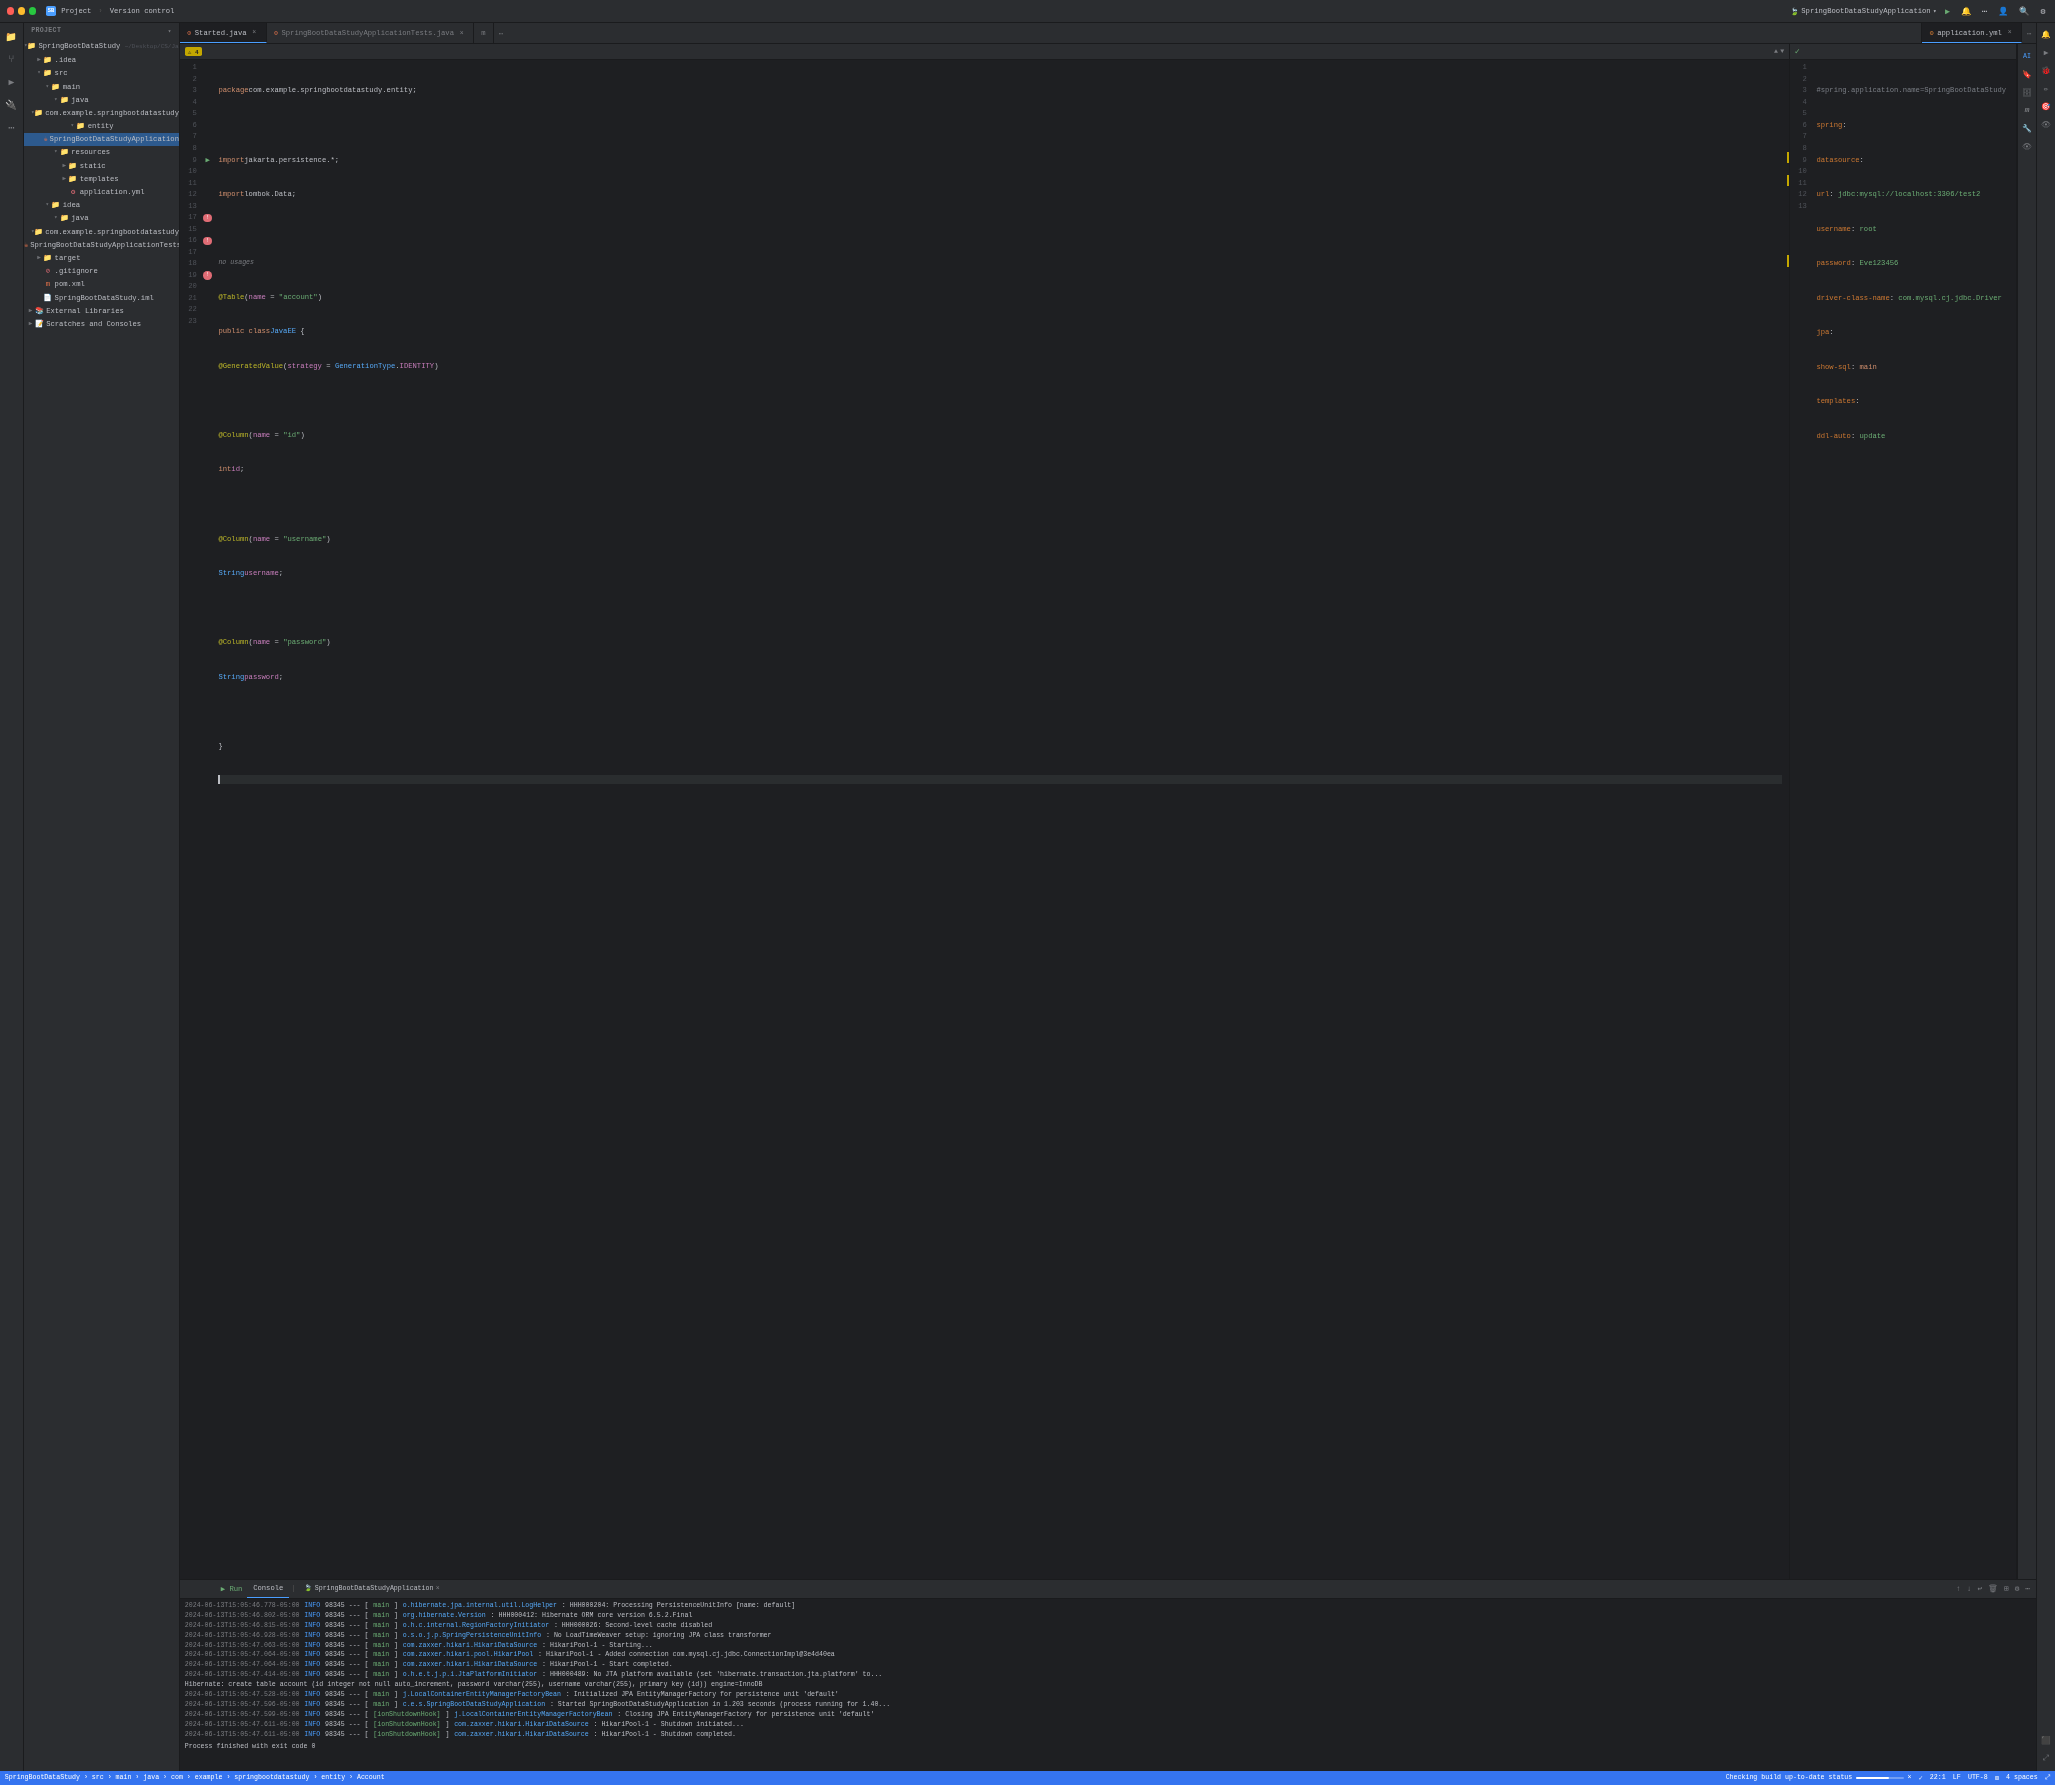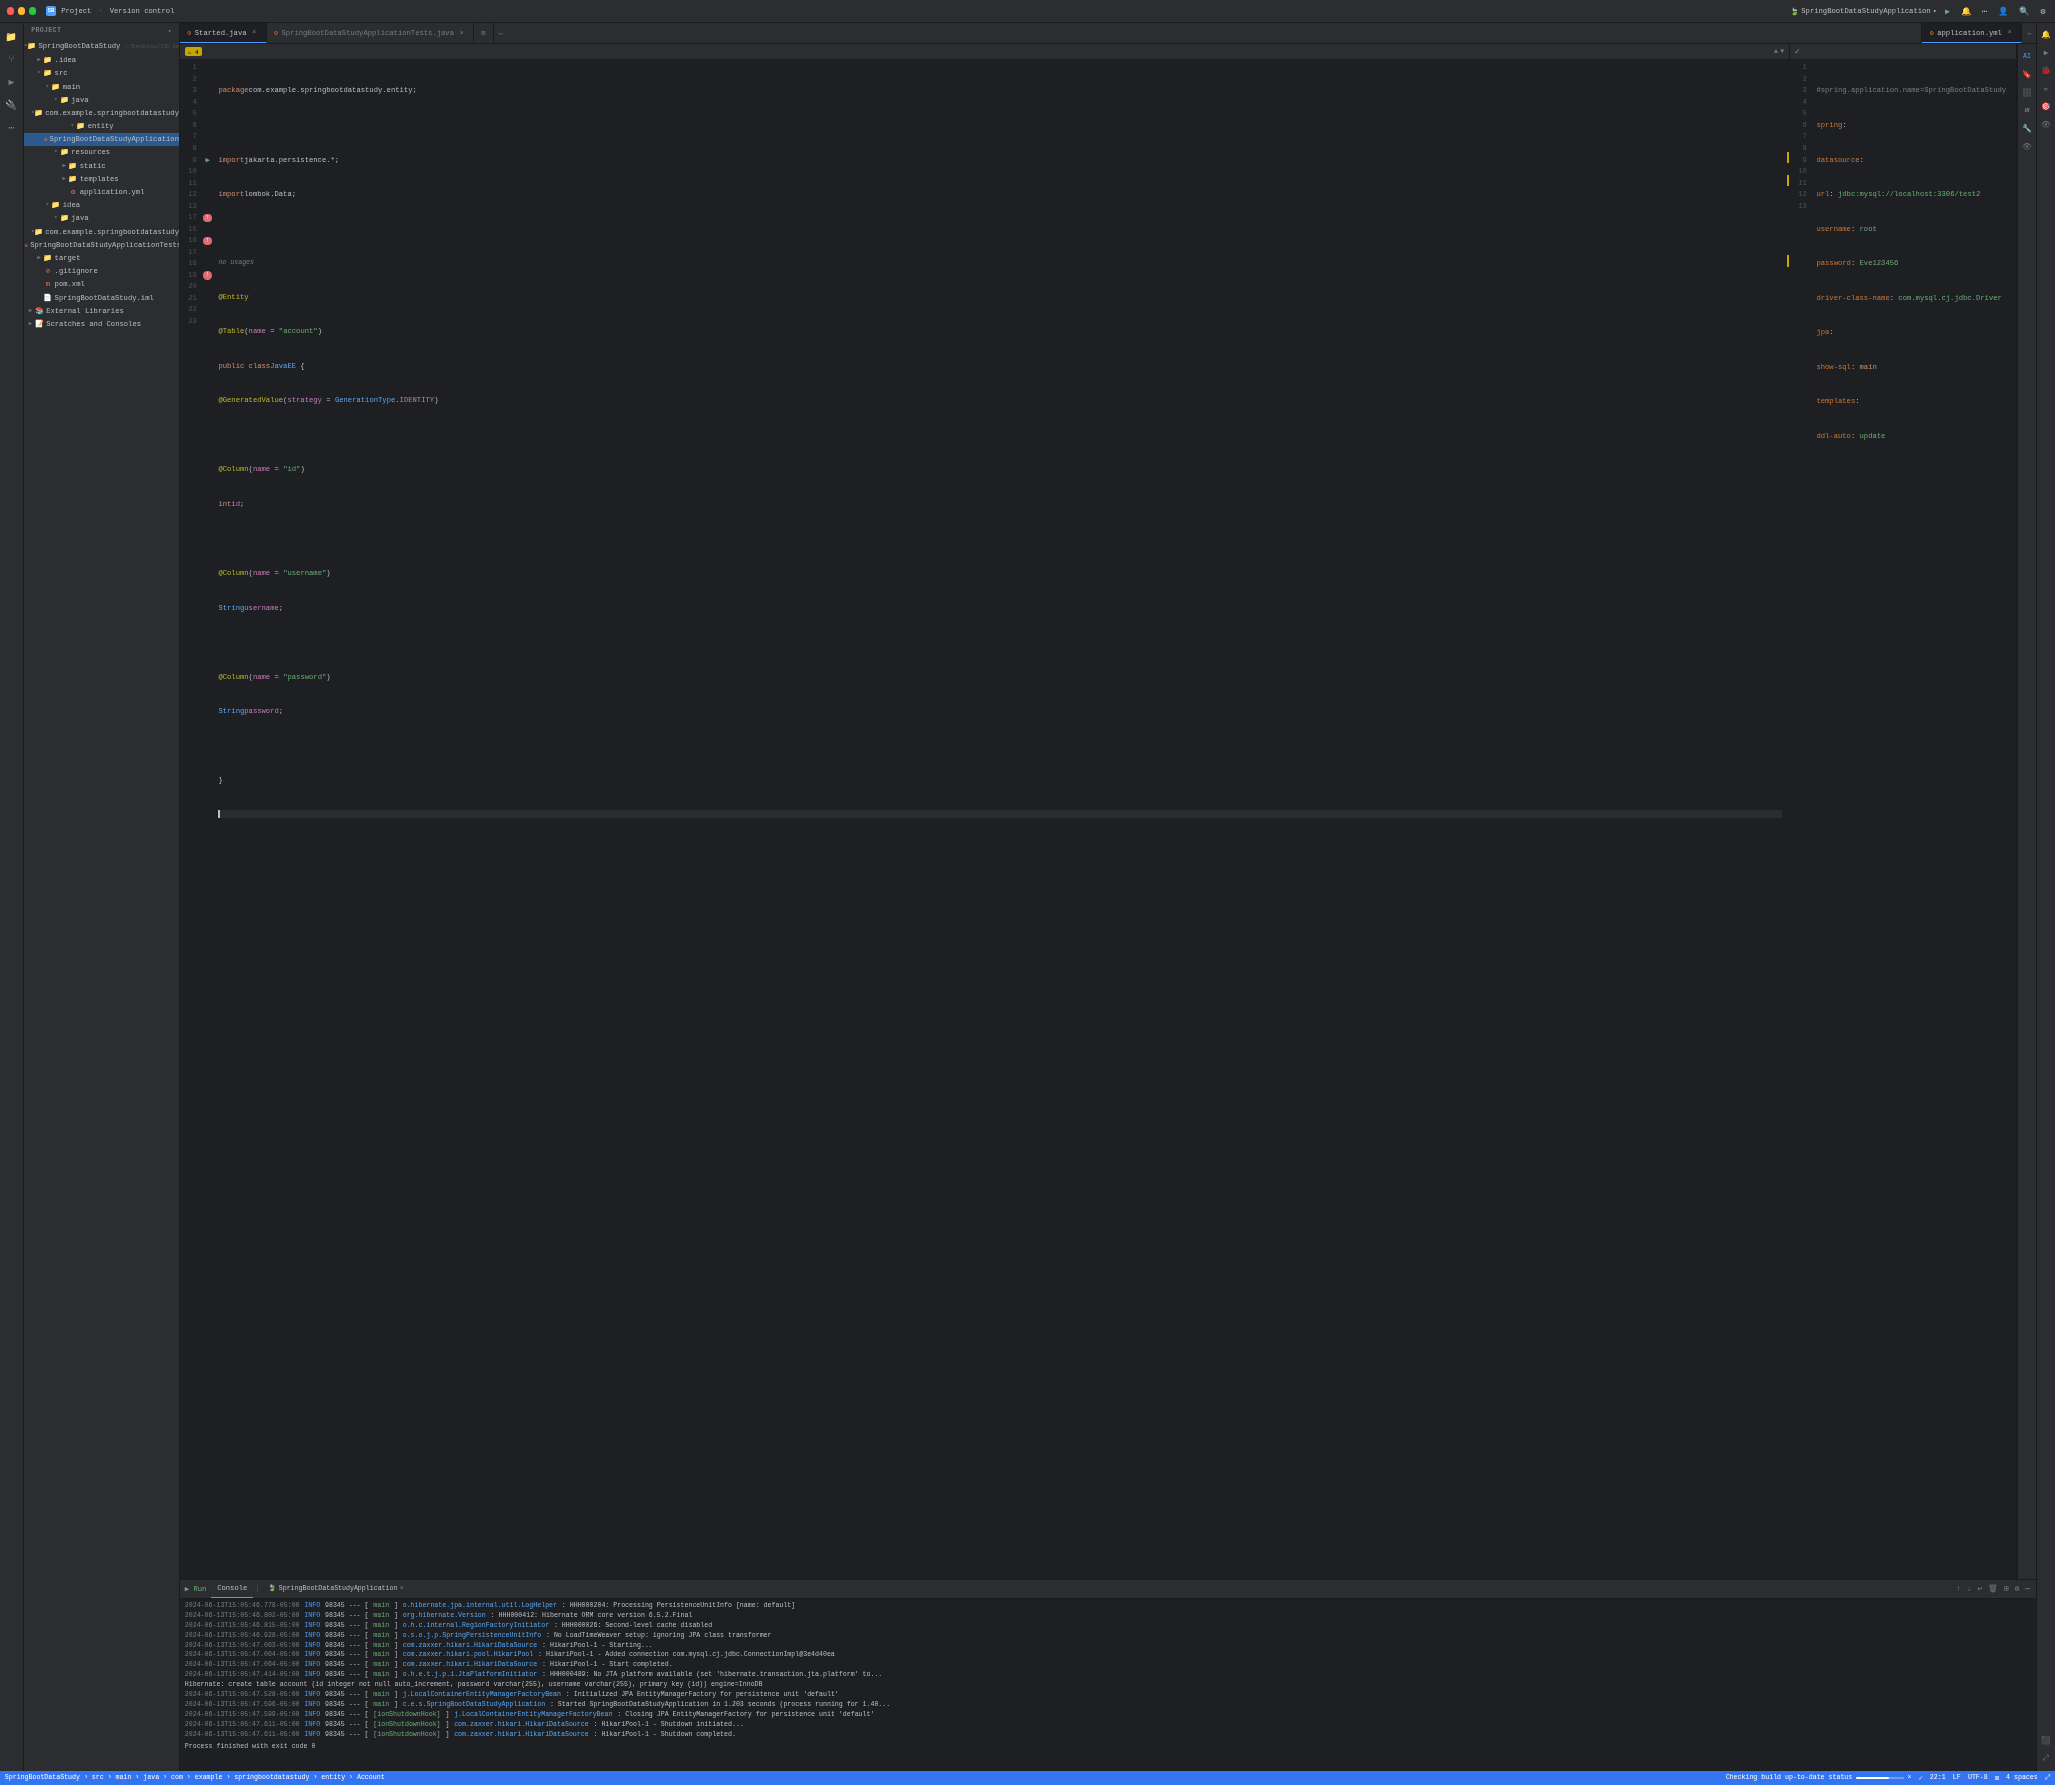--- a/index.html
+++ b/index.html
@@ -771,21 +771,20 @@
               <div></div>
           </div>
 
           <div class="code-content">
             <div class="code-line"><span class="kw">package</span> <span class="pkg">com.example.springbootdatastudy.entity</span>;</div>
             <div class="code-line">&nbsp;</div>
             <div class="code-line"><span class="kw">import</span> <span class="pkg">jakarta.persistence.*</span>;</div>
             <div class="code-line"><span class="kw">import</span> <span class="pkg">lombok.Data</span>;</div>
             <div class="code-line">&nbsp;</div>
             <div class="code-line"><span class="no-usages">no usages</span></div>
-            <div class="code-line"><span class="annot">@Entity</span></div>
             <div class="code-line"><span class="annot">@Table</span>(<span class="field">name</span> = <span class="str">"account"</span>)</div>
             <div class="code-line"><span class="kw">public class</span> <span class="type">JavaEE</span> {</div>
             <div class="code-line">    <span class="annot">@GeneratedValue</span>(<span class="field">strategy</span> = <span class="type">GenerationType</span>.<span class="field">IDENTITY</span>)</div>
             <div class="code-line">&nbsp;</div>
             <div class="code-line">    <span class="annot">@Column</span>(<span class="field">name</span> = <span class="str">"id"</span>)</div>
             <div class="code-line">    <span class="kw">int</span> <span class="field">id</span>;</div>
             <div class="code-line">&nbsp;</div>
             <div class="code-line">    <span class="annot">@Column</span>(<span class="field">name</span> = <span class="str">"username"</span>)</div>
             <div class="code-line">    <span class="type">String</span> <span class="field">username</span>;</div>
             <div class="code-line">&nbsp;</div>
@@ -848,21 +847,21 @@
         <div class="right-icon">🔖</div>
         <div class="right-icon">🗄</div>
         <div class="right-icon" style="font-style:italic; font-weight:bold;">m</div>
         <div class="right-icon">🔧</div>
         <div class="right-icon">👁</div>
       </div>
     </div>
 
     <div class="bottom-panel">
       <div class="panel-tabs">
-        <span style="color:#6aab73; font-size:7.2px; margin-right:2.4px;">▶ <span>Run</span></span>
+        <span style="color:#6aab73; font-size:7.2px; margin-right:2.4px;margin-left:36px;">▶ <span>Run</span></span>
         <div class="panel-tab active">Console</div>
         <span style="color:#555;">|</span>
         <div class="panel-tab" style="color:#bcbec4; font-size:6.6px; display:flex; align-items:center; gap:2.4px;">
           <span style="color:#6aab73;">🍃</span>
           <span>SpringBootDataStudyApplication</span>
           <span style="color:#7a7c80;">×</span>
         </div>
         <div class="panel-actions">
           <span class="panel-action-btn">↑</span>
           <span class="panel-action-btn">↓</span>

